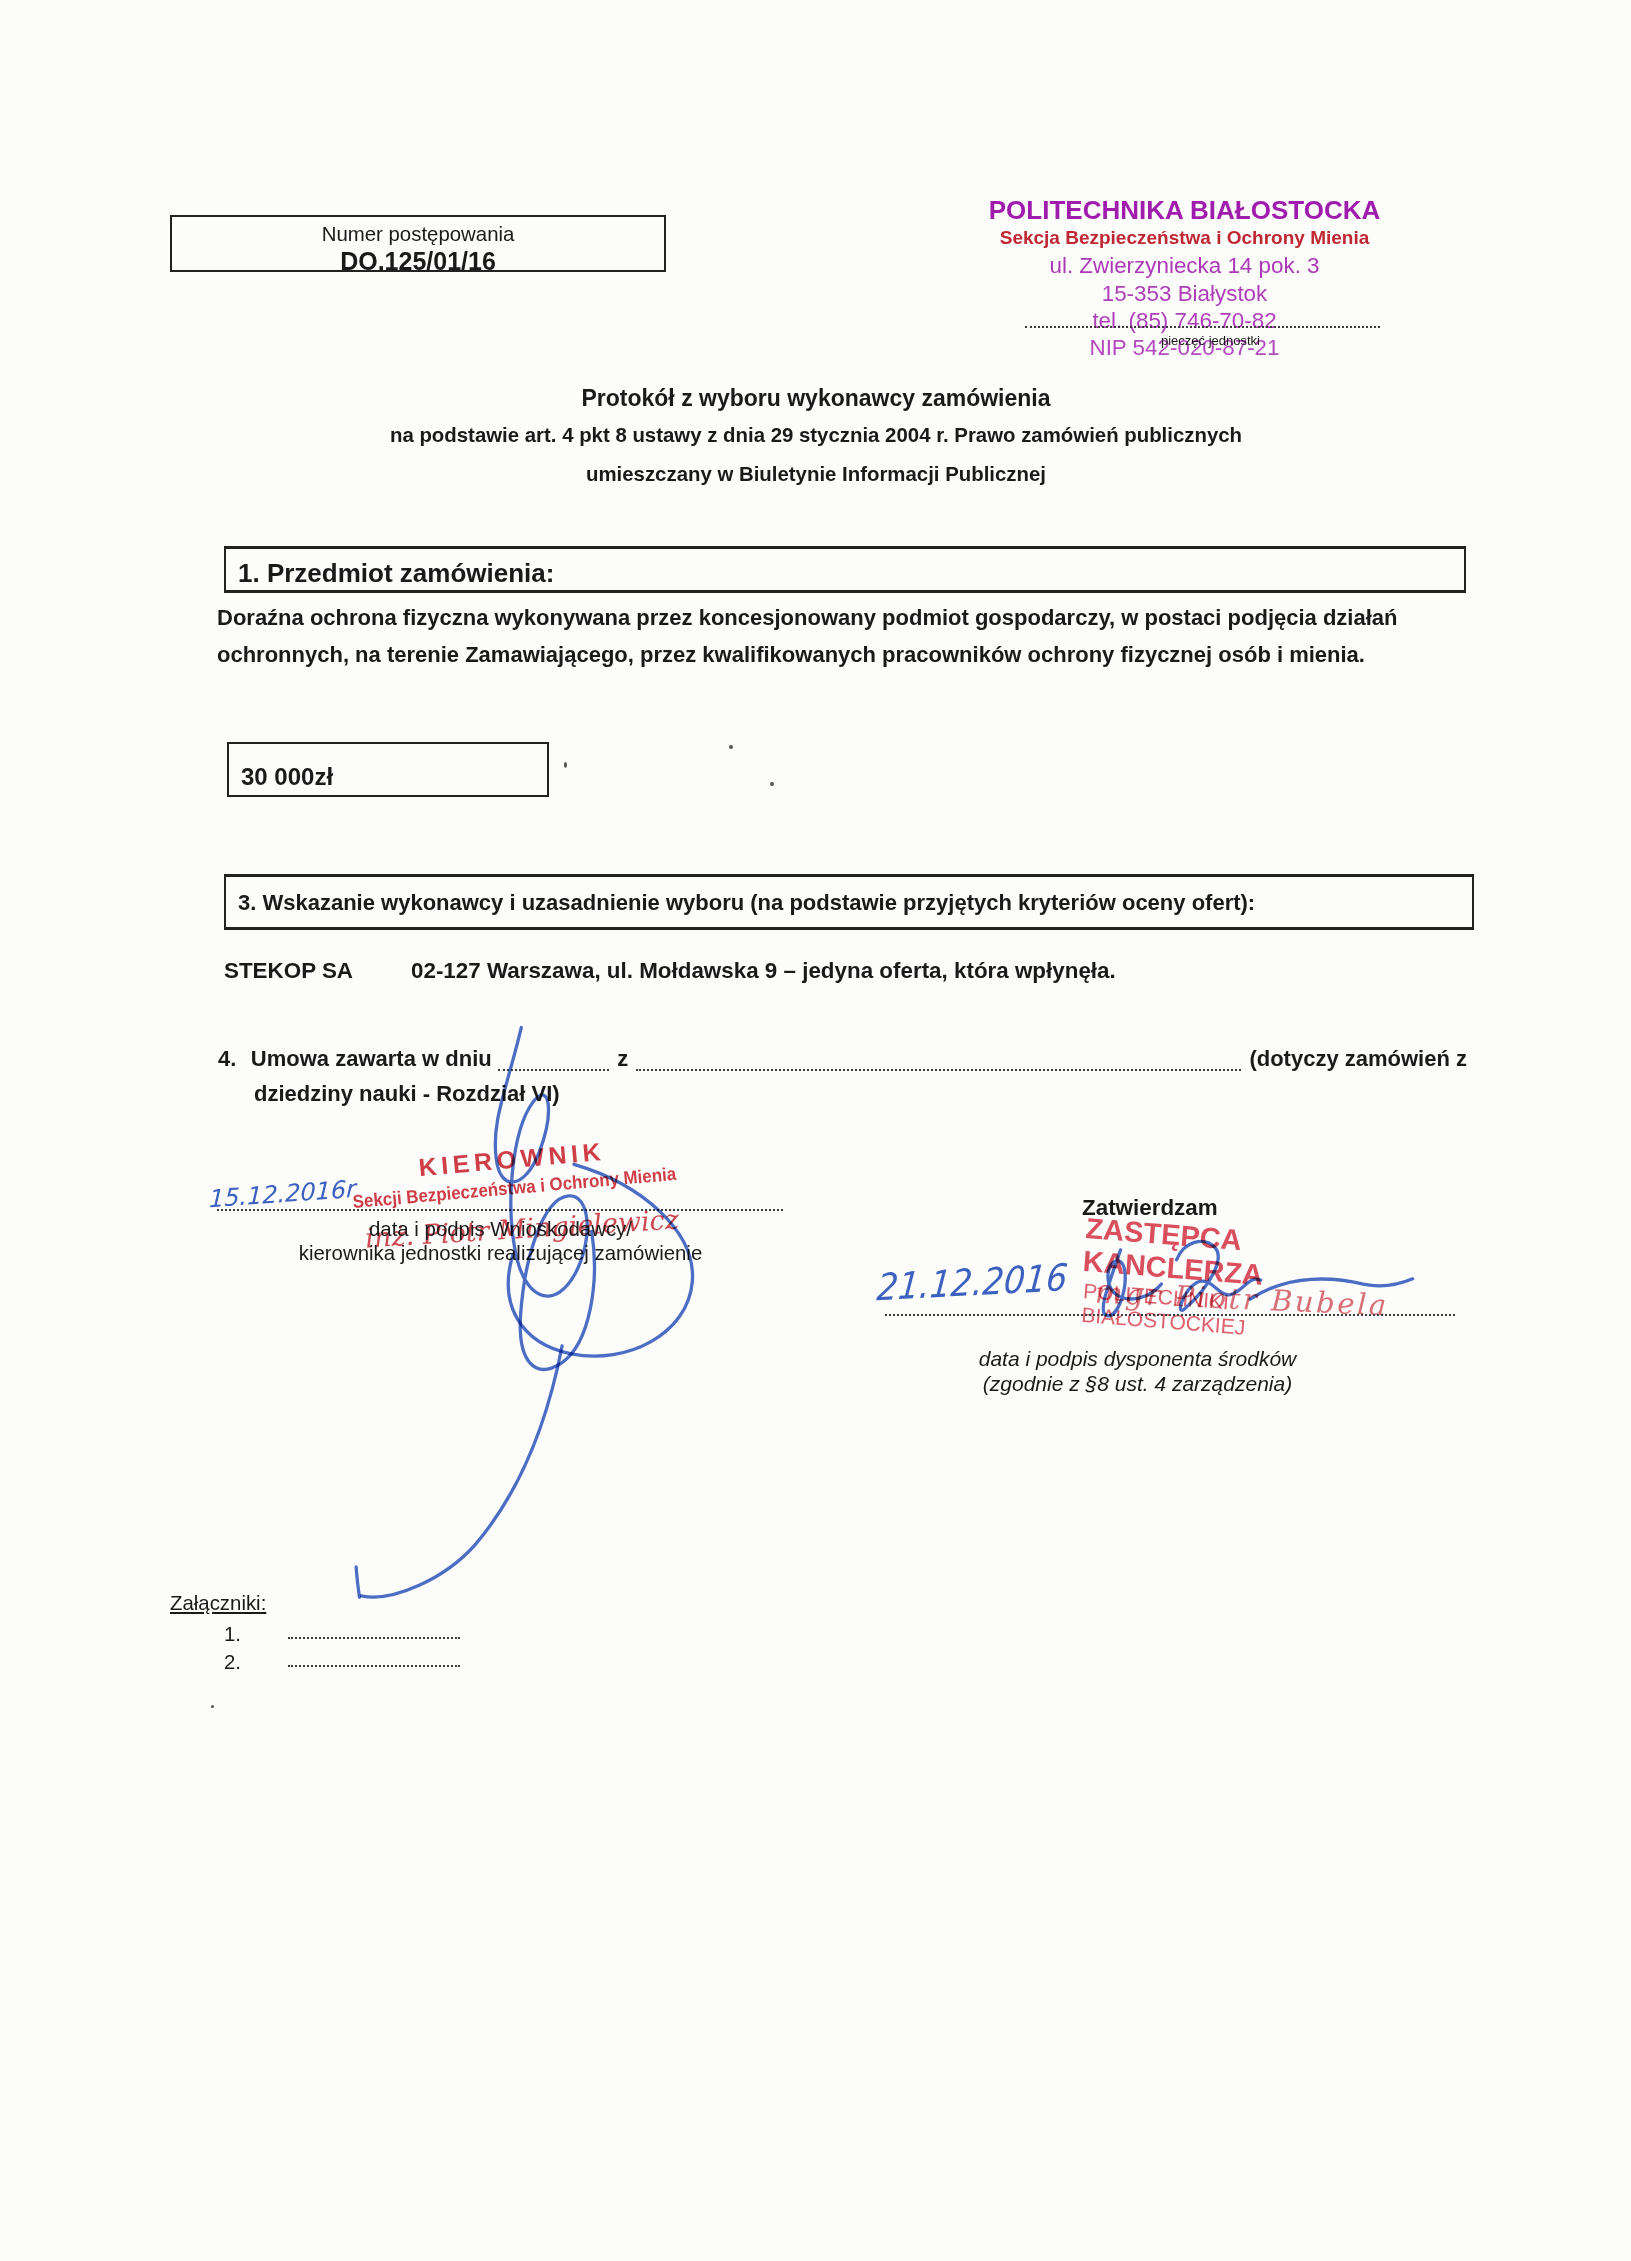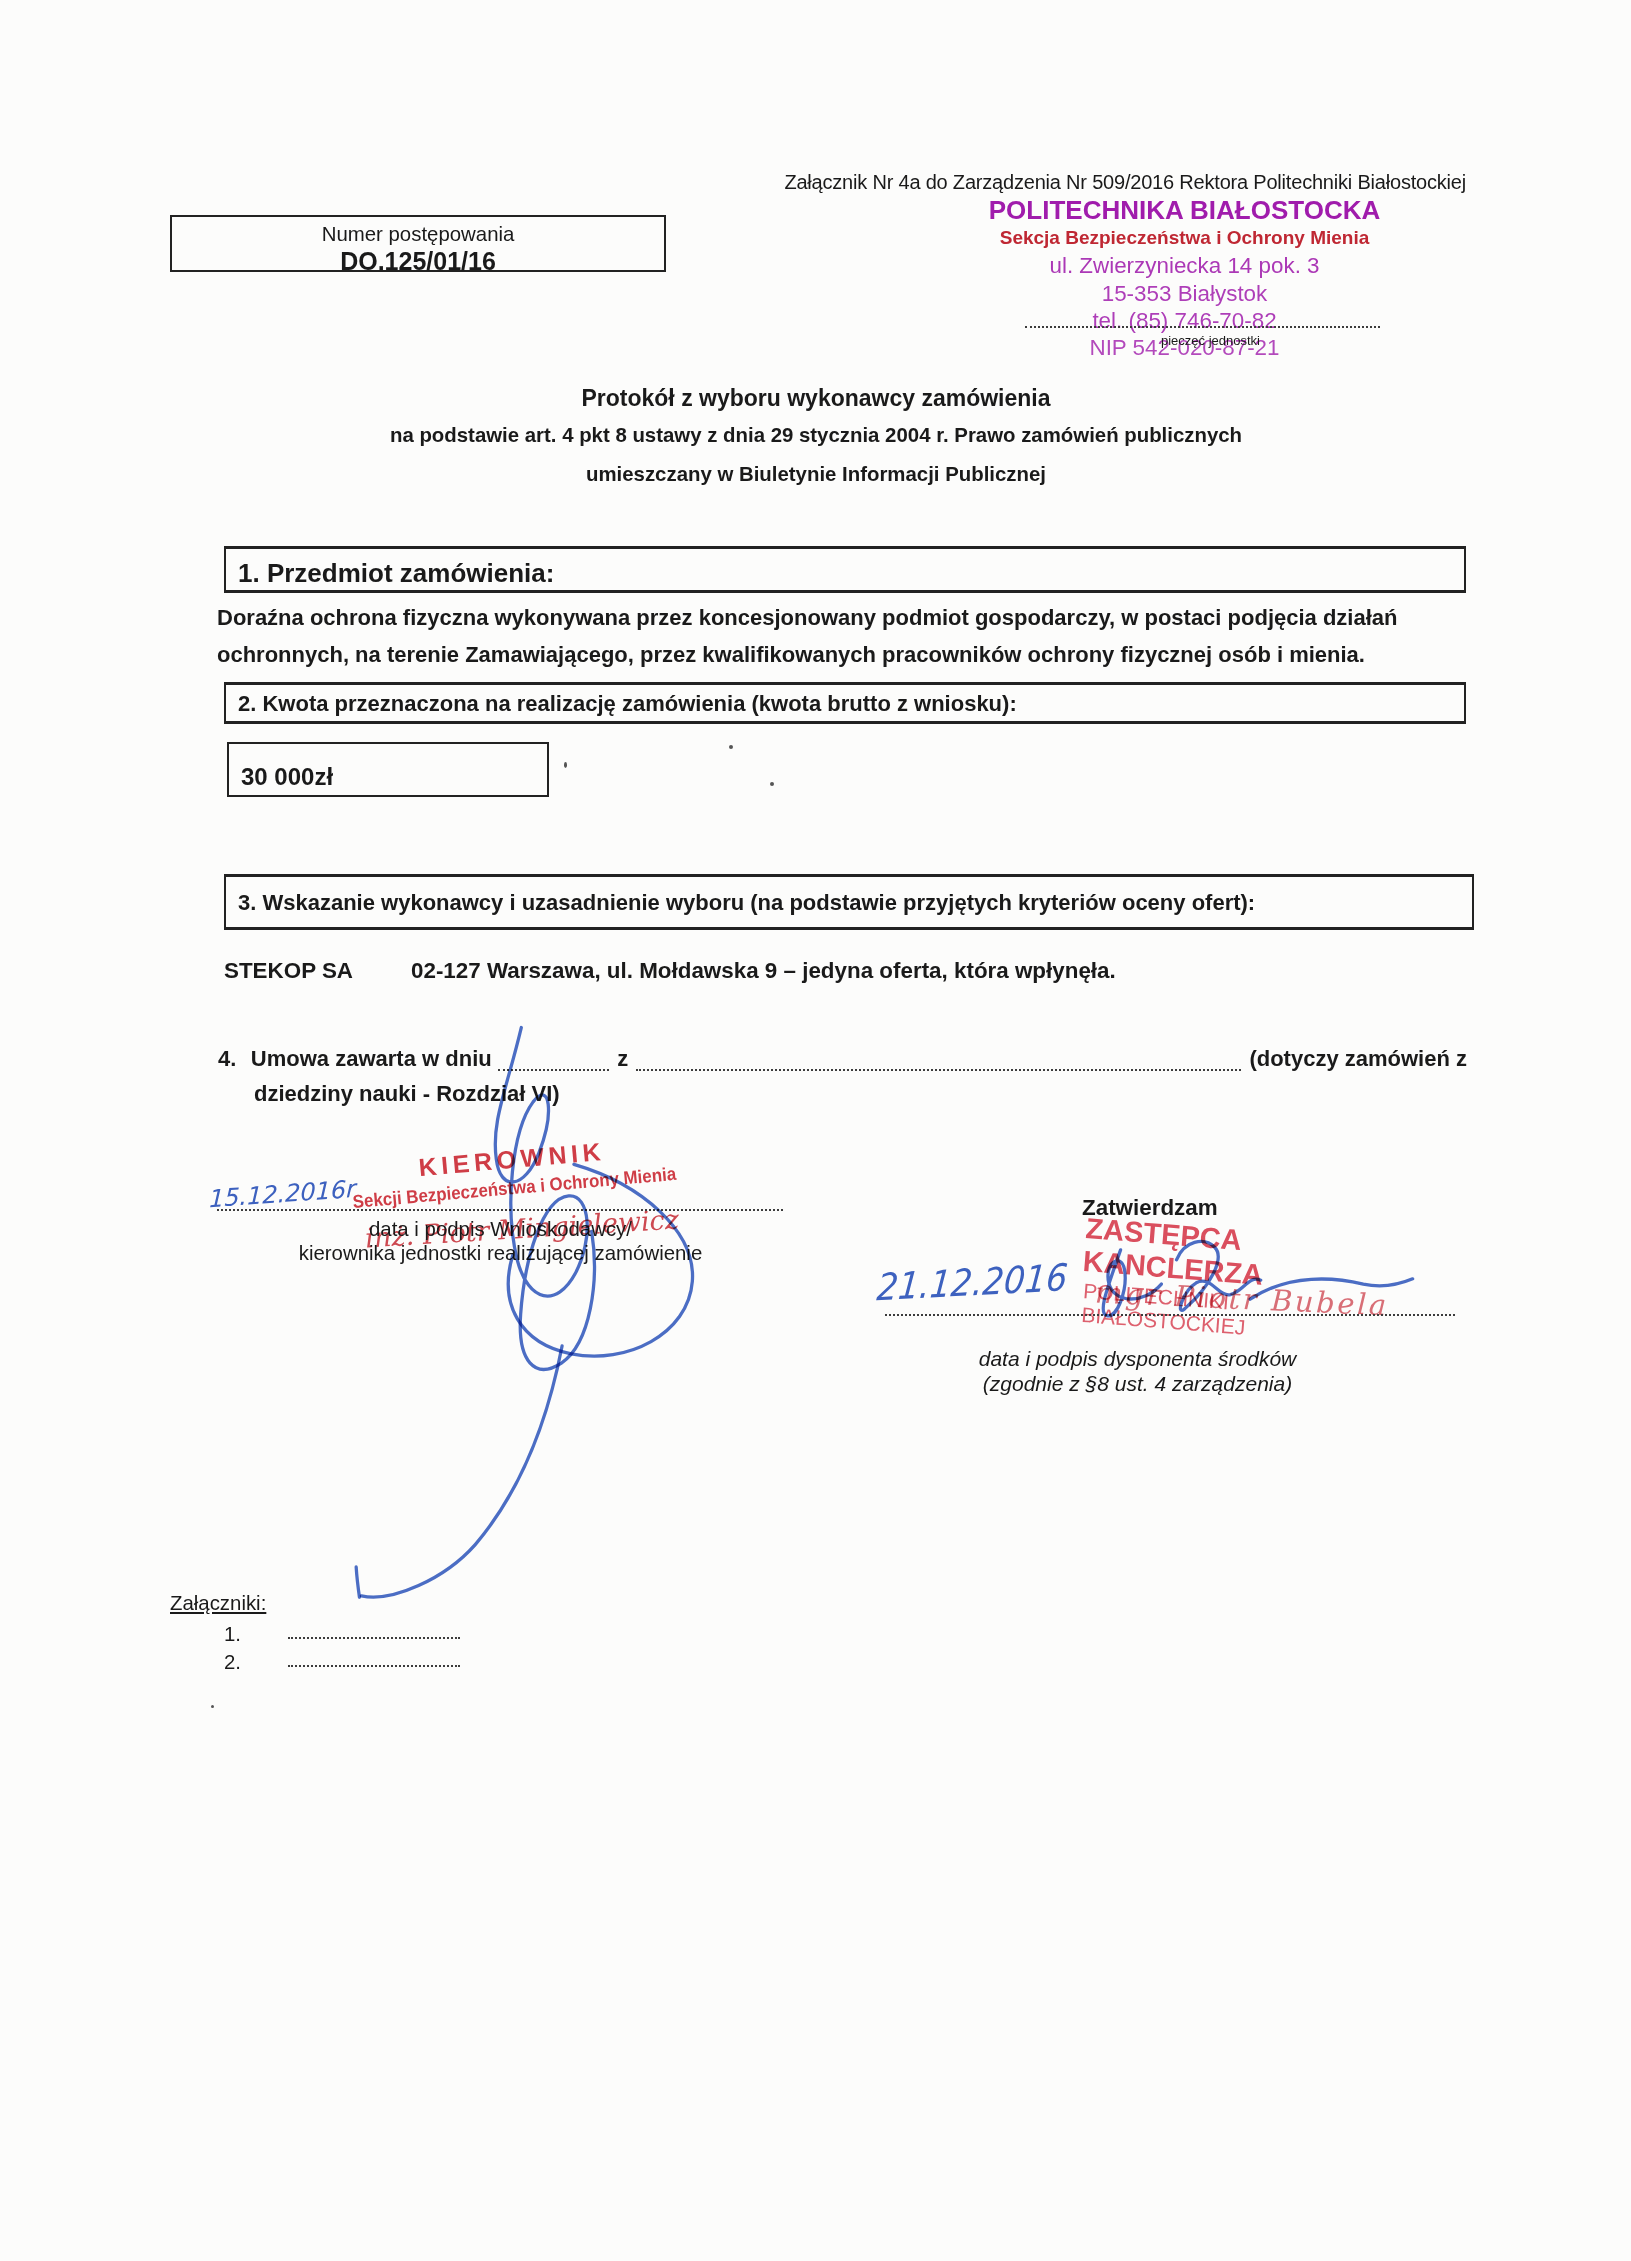--- a/index.html
+++ b/index.html
@@ -17,21 +17,20 @@
   .ink{stroke:#3d62c2;stroke-width:5;fill:none;stroke-linecap:round;opacity:.92;mix-blend-mode:multiply;}
   .speck{position:absolute;background:#555;border-radius:50%;}
   .p4row{display:flex;align-items:baseline;font-size:22px;font-weight:bold;}
   svg.overlay{position:absolute;left:0;top:0;pointer-events:none;}
 </style>
 </head>
 <body>
 
 <div class="page">
 
-  <div class="abs" style="right:166px;top:171px;font-size:20px;letter-spacing:-0.2px;">Załącznik Nr 4a do Zarządzenia Nr 509/2016 Rektora Politechniki Białostockiej</div>
 
   <div class="abs" style="left:954px;top:195px;width:461px;">
     <div class="ctr stamp b" style="font-size:26px;letter-spacing:0px;">POLITECHNIKA BIAŁOSTOCKA</div>
     <div class="ctr stamp b" style="font-size:19px;margin-top:1.3px;color:#c22733;">Sekcja Bezpieczeństwa i Ochrony Mienia</div>
     <div class="ctr stamp" style="font-size:22.4px;margin-top:4px;opacity:.88;">ul. Zwierzyniecka 14 pok. 3</div>
     <div class="ctr stamp" style="font-size:22.4px;margin-top:1.3px;opacity:.85;">15-353 Białystok</div>
     <div class="ctr stamp" style="font-size:22.4px;margin-top:1.3px;opacity:.85;">tel. (85) 746-70-82</div>
     <div class="ctr stamp" style="font-size:22.4px;margin-top:1.3px;opacity:.8;">NIP 542-020-87-21</div>
   </div>
   <div class="dotline" style="left:1025px;top:326px;width:355px;"></div>
@@ -44,23 +43,20 @@
 
   <div class="abs ctr b" style="left:0;top:385px;width:1632px;font-size:23px;">Protokół z wyboru wykonawcy zamówienia</div>
   <div class="abs ctr b" style="left:0;top:424px;width:1632px;font-size:20.4px;">na podstawie art. 4 pkt 8 ustawy z dnia 29 stycznia 2004 r. Prawo zamówień publicznych</div>
   <div class="abs ctr b" style="left:0;top:463px;width:1632px;font-size:20.4px;">umieszczany w Biuletynie Informacji Publicznej</div>
 
   <div class="box" style="left:224px;top:546px;width:1238px;height:41px;">
     <div class="b" style="font-size:26px;margin:8.6px 0 0 12px;">1. Przedmiot zamówienia:</div>
   </div>
   <div class="abs b" style="left:217px;top:599px;width:1258px;font-size:22px;line-height:37px;">Doraźna ochrona fizyczna wykonywana przez koncesjonowany podmiot gospodarczy, w postaci podjęcia działań ochronnych, na terenie Zamawiającego, przez kwalifikowanych pracowników ochrony fizycznej osób i mienia.</div>
 
-  <div class="box" style="left:224px;top:682px;width:1238px;height:36px;">
-    <div class="b" style="font-size:22px;margin:6px 0 0 12px;">2. Kwota przeznaczona na realizację zamówienia (kwota brutto z wniosku):</div>
-  </div>
   <div class="box" style="left:227px;top:742px;width:318px;height:51px;border-top-width:2.6px;border-bottom-width:2.6px;">
     <div class="b abs" style="left:12px;bottom:4px;font-size:24px;">30 000zł</div>
   </div>
 
   <div class="box" style="left:224px;top:874px;width:1246px;height:50px;">
     <div class="b" style="font-size:22px;margin:13px 0 0 12px;">3. Wskazanie wykonawcy i uzasadnienie wyboru (na podstawie przyjętych kryteriów oceny ofert):</div>
   </div>
   <div class="abs b" style="left:224px;top:958px;font-size:22.4px;">
     <span>STEKOP SA</span><span style="display:inline-block;width:58px;"></span><span>02-127 Warszawa, ul. Mołdawska 9 – jedyna oferta, która wpłynęła.</span>
   </div>

